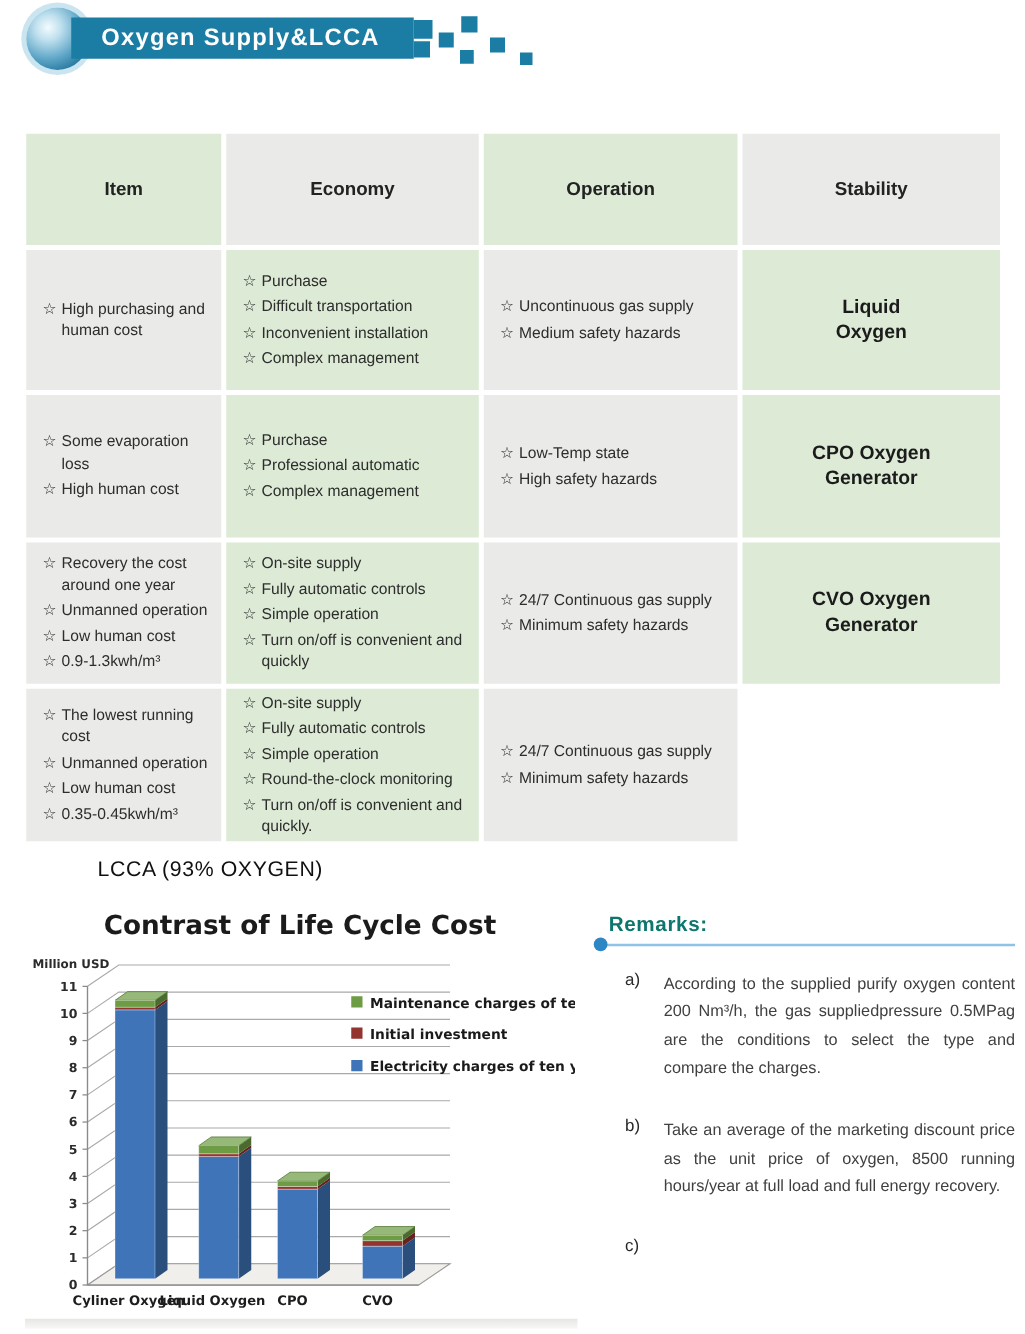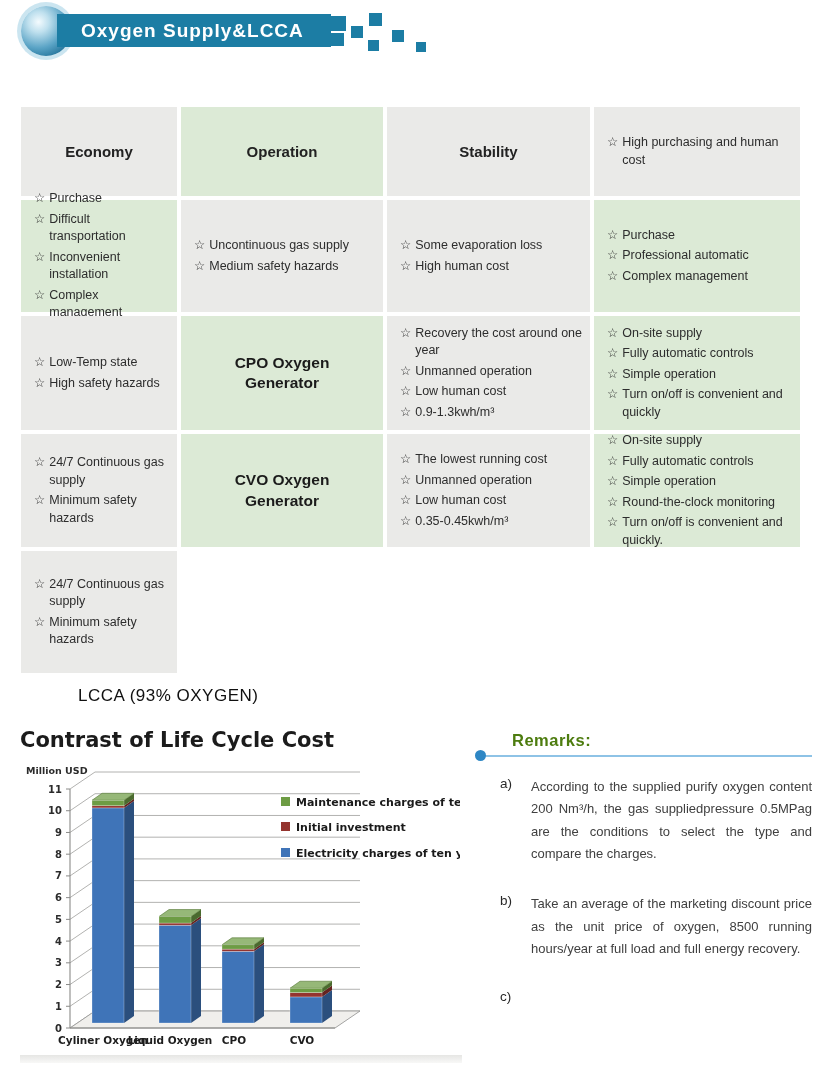--- a/index.html
+++ b/index.html
@@ -32,29 +32,29 @@
   .li{display:flex;line-height:1.4;margin:1.5px 0;}
   .li .star{margin-right:4px;flex:none;}
   .li .txt{flex:1;}
 
   
   #lcca-heading{position:absolute;left:36px;top:686px;font-size:17px;font-weight:normal;
                 color:#101010;letter-spacing:.5px;margin-left:42px;}
 
   
   #chart{position:absolute;left:20px;top:726px;width:440px;height:334px;}
-  #chart-title{text-align:left;font-family:"DejaVu Sans",sans-serif;
+  #chart-title{text-align:center;font-family:"DejaVu Sans",sans-serif;
                font-weight:bold;font-size:21px;color:#1b1b1b;margin-top:2px;}
   #chart-svg{position:absolute;left:0;top:36px;}
   .chart-shadow{position:absolute;left:20px;top:1055px;width:442px;height:8px;
                 background:linear-gradient(#e6e6e4,#f8f8f7);}
 
   
   #remarks{position:absolute;left:479px;top:731px;width:333px;}
-  .remarks-title{font-size:16.5px;font-weight:bold;color:#4d7c0f;margin-left:33px;letter-spacing:.5px;}
+  .remarks-title{font-size:16.5px;font-weight:bold;color:#0f766e;margin-left:8px;letter-spacing:.5px;}
   .remarks-rule{position:relative;height:2px;background:var(--remarks-line,#8ec3e6);margin-top:5px;}
   .remarks-dot{position:absolute;left:-4px;top:-5px;width:11px;height:11px;border-radius:50%;
                background:var(--remarks-dot,#2e87c5);}
   .remark-item{display:flex;margin-top:28px;padding-left:21px;}
   .remark-item:first-of-type{margin-top:19px;}
   .remark-label{width:31px;flex:none;font-size:13.5px;color:#282828;}
   .remark-text{flex:1;font-size:13px;line-height:1.72;color:#404040;text-align:justify;}
 </style>
 </head>
 <body>
@@ -66,20 +66,21 @@
 
 <div class="px" style="left:331px;top:16px;width:15px;height:15px;"></div>
 <div class="px" style="left:331px;top:33px;width:13px;height:13px;"></div>
 <div class="px" style="left:351px;top:26px;width:12px;height:12px;"></div>
 <div class="px" style="left:369px;top:13px;width:13px;height:13px;"></div>
 <div class="px" style="left:368px;top:40px;width:11px;height:11px;"></div>
 <div class="px" style="left:392px;top:30px;width:12px;height:12px;"></div>
 <div class="px" style="left:416px;top:42px;width:10px;height:10px;"></div>
 
 <div class="cmp-table" id="cmp-table">
+  <div class="cell c-green cell-head">Item</div>
   <div class="cell c-gray  cell-head">Economy</div>
   <div class="cell c-green cell-head">Operation</div>
   <div class="cell c-gray  cell-head">Stability</div>
     <div class="cell c-gray cell-list">
       <div class="li">
         <span class="star">☆</span>
         <span class="txt">High purchasing and human cost</span>
       </div>
     </div>
     <div class="cell c-green cell-list">
@@ -102,20 +103,24 @@
     </div>
     <div class="cell c-gray cell-list">
       <div class="li">
         <span class="star">☆</span>
         <span class="txt">Uncontinuous gas supply</span>
       </div>
       <div class="li">
         <span class="star">☆</span>
         <span class="txt">Medium safety hazards</span>
       </div>
+    </div>
+    <div class="cell c-green cell-item">
+      <div>Liquid</div>
+      <div>Oxygen</div>
     </div>
     <div class="cell c-gray cell-list">
       <div class="li">
         <span class="star">☆</span>
         <span class="txt">Some evaporation loss</span>
       </div>
       <div class="li">
         <span class="star">☆</span>
         <span class="txt">High human cost</span>
       </div>

